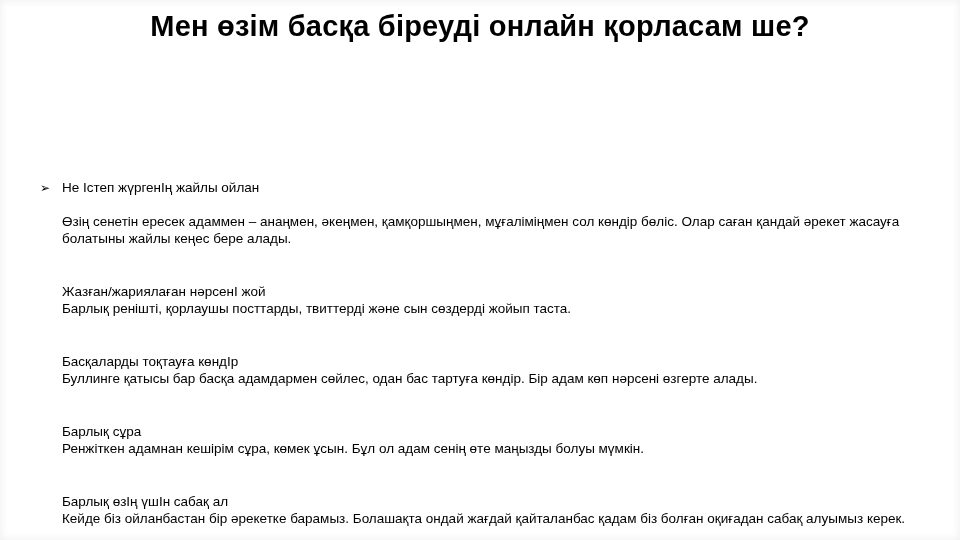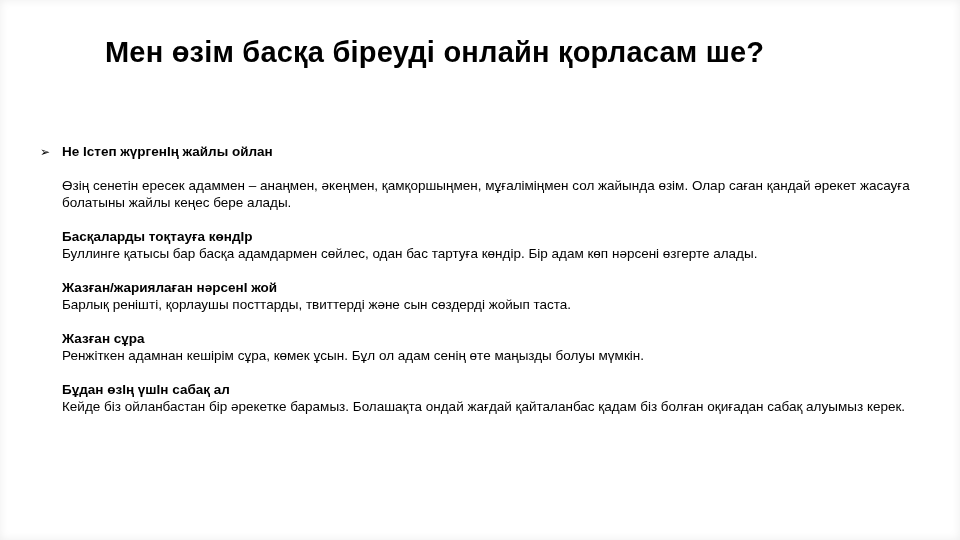--- a/index.html
+++ b/index.html
@@ -17,23 +17,23 @@
   .slide {
     position: relative;
     width: 960px;
     height: 540px;
     box-sizing: border-box;
     background: #ffffff;
     box-shadow: inset 0 0 10px rgba(0,0,0,0.07);
   }
   .slide-title {
     margin: 0 auto;
-    padding-top: 36px;
+    padding-top: 10px;
     max-width: 750px;
-    text-align: left;
+    text-align: center;
     font-size: 29px;
     line-height: 1.13;
     font-weight: bold;
     letter-spacing: 0.2px;
   }
   .content {
     position: absolute;
     left: 40px;
     right: 38px;
     top: 143px;
@@ -49,60 +49,61 @@
     margin-bottom: 0;
   }
   .bullet {
     position: absolute;
     left: 0;
     top: 1px;
     font-size: 12px;
     line-height: 17px;
   }
   .section-heading {
-    font-weight: bold;
+    font-weight: normal;
     display: block;
+    margin-top: 36px;
   }
   .section-body {
     display: block;
   }
 </style>
 </head>
 <body>
 
 <div class="slide">
   <h1 class="slide-title">Мен өзім басқа біреуді онлайн қорласам ше?</h1>
   <div class="content">
   <div class="section">
     <span class="bullet">➢</span>
     <span class="section-heading">Не Істеп жүргенІң жайлы ойлан</span>
   </div>
 
   <div class="section">
 
-    <span class="section-body">Өзің сенетін ересек адаммен – анаңмен, әкеңмен, қамқоршыңмен, мұғаліміңмен сол жайында өзім. Олар саған қандай әрекет жасауға болатыны жайлы кеңес бере алады.</span>
+    <span class="section-body">Өзің сенетін ересек адаммен – анаңмен, әкеңмен, қамқоршыңмен, мұғаліміңмен сол көндір бөліс. Олар саған қандай әрекет жасауға болатыны жайлы кеңес бере алады.</span>
+  </div>
+
+  <div class="section">
+
+    <span class="section-heading">Жазған/жариялаған нәрсенІ жой</span>
+    <span class="section-body">Барлық ренішті, қорлаушы посттарды, твиттерді және сын сөздерді жойып таста.</span>
   </div>
 
   <div class="section">
 
     <span class="section-heading">Басқаларды тоқтауға көндІр</span>
     <span class="section-body">Буллинге қатысы бар басқа адамдармен сөйлес, одан бас тартуға көндір. Бір адам көп нәрсені өзгерте алады.</span>
   </div>
 
   <div class="section">
 
-    <span class="section-heading">Жазған/жариялаған нәрсенІ жой</span>
-    <span class="section-body">Барлық ренішті, қорлаушы посттарды, твиттерді және сын сөздерді жойып таста.</span>
-  </div>
-
-  <div class="section">
-
-    <span class="section-heading">Жазған сұра</span>
+    <span class="section-heading">Барлық сұра</span>
     <span class="section-body">Ренжіткен адамнан кешірім сұра, көмек ұсын. Бұл ол адам сенің өте маңызды болуы мүмкін.</span>
   </div>
 
   <div class="section">
 
-    <span class="section-heading">Бұдан өзІң үшІн сабақ ал</span>
+    <span class="section-heading">Барлық өзІң үшІн сабақ ал</span>
     <span class="section-body">Кейде біз ойланбастан бір әрекетке барамыз. Болашақта ондай жағдай қайталанбас қадам біз болған оқиғадан сабақ алуымыз керек.</span>
   </div>
 </div>
 </div>
 
 </body></html>

